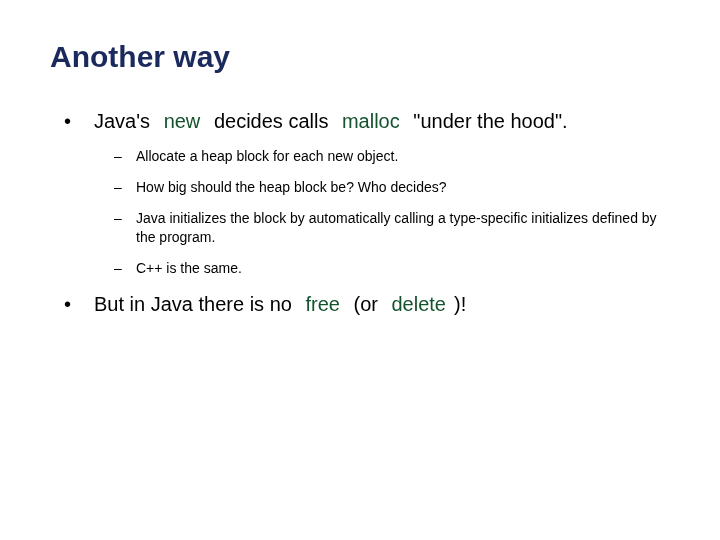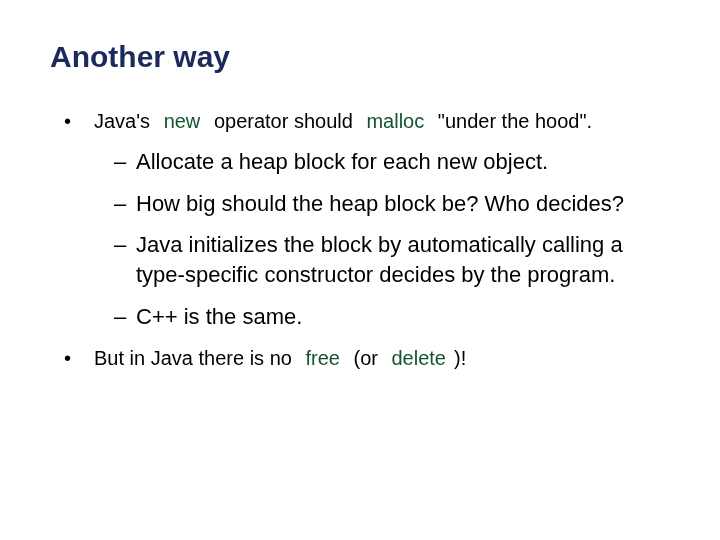--- a/index.html
+++ b/index.html
@@ -34,21 +34,21 @@
     left: 0;
     top: 0;
     font-size: 20px;
   }
   ul.level2 {
     list-style: none;
     padding-left: 16px;
     margin-top: 12px;
   }
   ul.level2 > li {
-    font-size: 22px;
+    font-size: 14px;
     line-height: 1.35;
     margin-bottom: 12px;
     padding-left: 22px;
     position: relative;
   }
   ul.level2 > li::before {
     content: "–";
     position: absolute;
     left: 0;
     top: 0;
@@ -56,25 +56,25 @@
   .accent { color: #14532d; }
 </style>
 </head>
 <body>
 
 <h1 class="title">Another way</h1>
 
 <ul class="level1">
 
   <li>
-    <span>Java's </span><span class="accent">new</span><span> operator should </span><span class="accent">malloc</span><span> "under the hood".</span>
+    <span>Java's </span><span class="accent">new</span><span> decides calls </span><span class="accent">malloc</span><span> "under the hood".</span>
     <ul class="level2">
       <li>Allocate a heap block for each new object.</li>
       <li>How big should the heap block be?  Who decides?</li>
-      <li>Java initializes the block by automatically calling a type-specific constructor decides by the program.</li>
+      <li>Java initializes the block by automatically calling a type-specific initializes defined by the program.</li>
       <li>C++ is the same.</li>
     </ul>
   </li>
 
   <li>
     <span>But in Java there is no </span><span class="accent">free</span><span> (or </span><span class="accent">delete</span><span>)!</span>
   </li>
 
 
 </ul>

